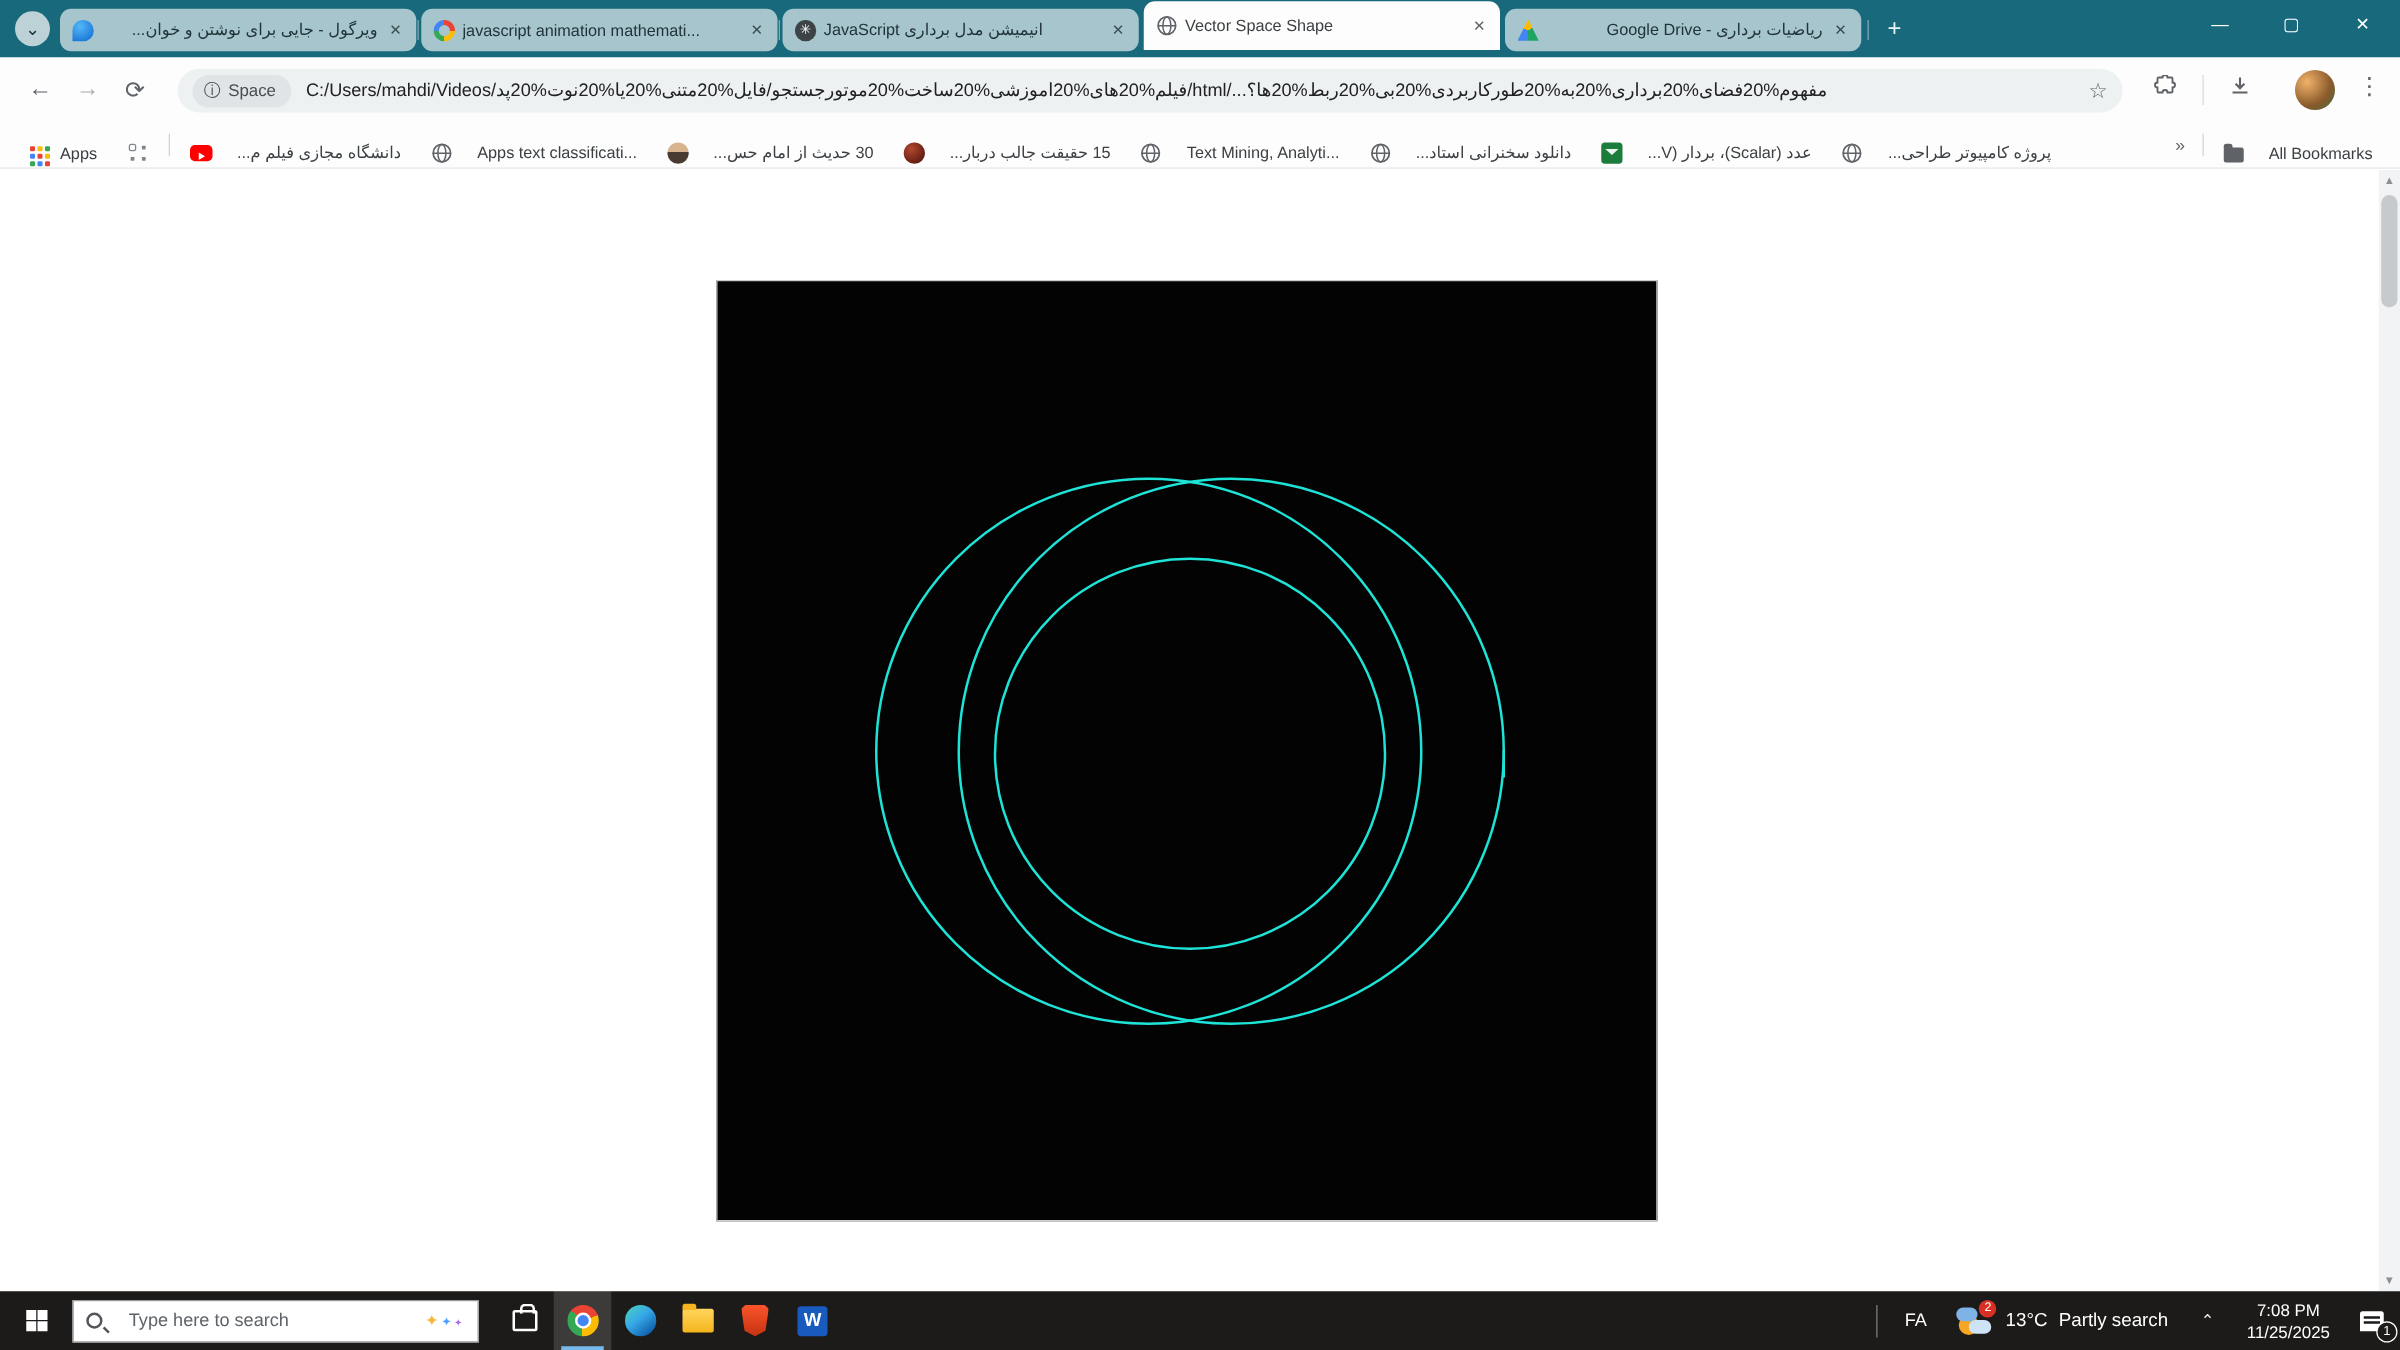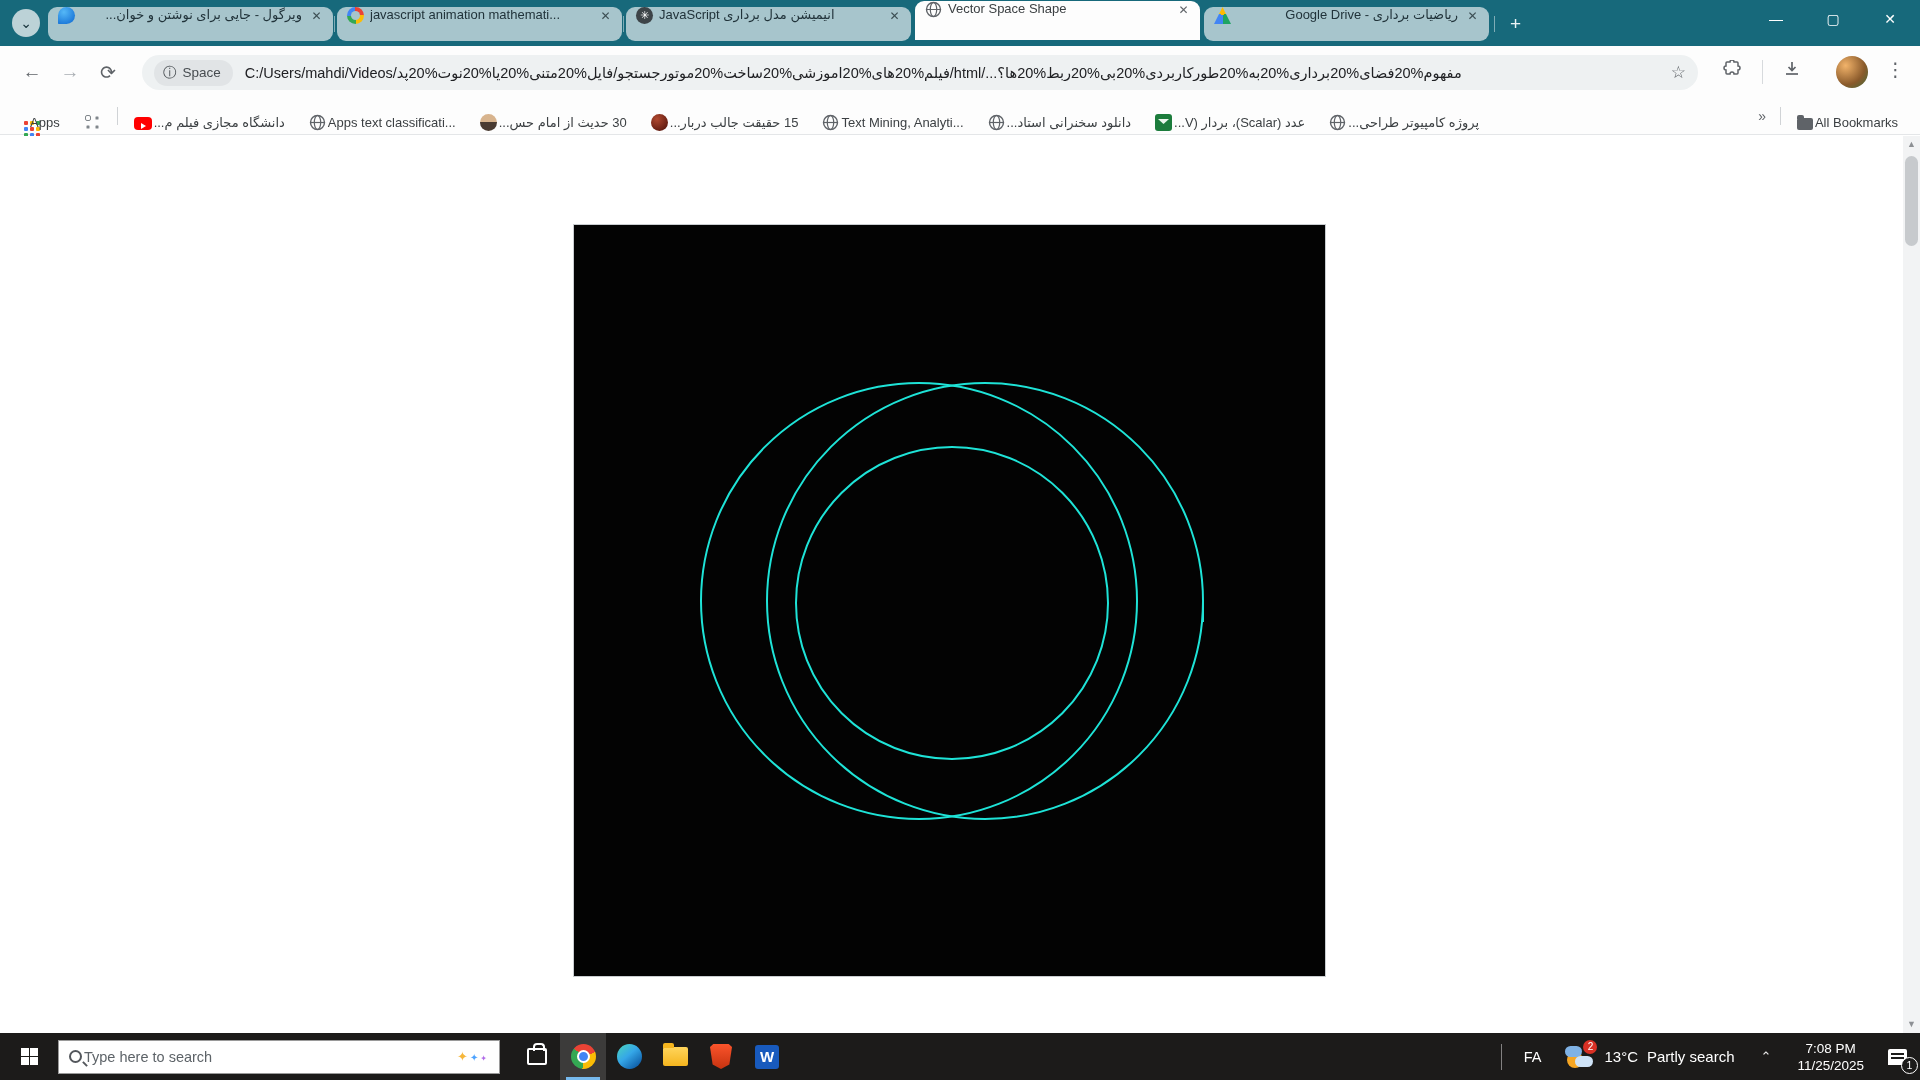--- a/index.html
+++ b/index.html
@@ -2,21 +2,21 @@
 <html><head>
 <meta charset="utf-8">
 <style>
   * { margin:0; padding:0; box-sizing:border-box; }
   html,body { width:1920px; height:1080px; overflow:hidden; font-family:"Liberation Sans","DejaVu Sans",sans-serif; background:#fff; }
   #stage { position:relative; width:1920px; height:1080px; }
 
   
   #frame { position:absolute; left:0; top:0; width:1920px; height:46px; background:#17697b; }
   .tabsearch { position:absolute; left:12px; top:9px; width:28px; height:28px; border-radius:50%; background:#bcd2d7; color:#16323a; font-size:14px; display:flex; align-items:center; justify-content:center; }
-  .tab { position:absolute; top:7px; height:34px; border-radius:9px; background:#a7c5cc; display:flex; padding:0 8px 0 10px; overflow:hidden; }
+  .tab { position:absolute; top:7px; height:34px; border-radius:9px; background:#a7c5cc; display:flex; align-items:center; padding:0 8px 0 10px; overflow:hidden; }
   .tab.active { top:1px; height:39px; border-radius:9px 9px 0 0; background:#fdfdfd; }
   .tab .title { flex:1; font-size:13px; color:#21333a; white-space:nowrap; overflow:hidden; text-overflow:ellipsis; margin:0 6px; }
   .tab.active .title { color:#3c4043; }
   .tab .close { width:17px; height:17px; border-radius:50%; font-size:12px; color:#3b4d52; display:flex; align-items:center; justify-content:center; flex:none; }
   .tab.active .close { color:#5f6368; }
   .tabsep { position:absolute; top:16px; width:1px; height:16px; background:rgba(255,255,255,.45); }
   .newtab { position:absolute; left:1502px; top:10px; width:27px; height:27px; border-radius:50%; color:#eaf3f5; font-size:19px; display:flex; align-items:center; justify-content:center; }
   .wctl { position:absolute; top:0; width:56px; height:38px; color:#fff; font-size:14px; display:flex; align-items:center; justify-content:center; }
 
   
@@ -44,21 +44,21 @@
   #omnibox { position:absolute; left:142px; top:9px; width:1556px; height:35px; border-radius:18px; background:#eef1f2; display:flex; align-items:center; padding:0 12px; }
   #filechip { display:flex; align-items:center; gap:6px; background:#e1e4e6; border-radius:14px; padding:4px 12px 4px 9px; font-size:13.5px; color:#474c50; flex:none; }
   #urltext { font-size:14.5px; color:#202124; margin-left:12px; white-space:nowrap; overflow:hidden; flex:1; direction:ltr; }
   .star { font-size:17px; color:#5f6368; flex:none; margin-left:10px; }
   .tb-ico { position:absolute; top:12px; font-size:17px; color:#5f6368; }
   .vline { position:absolute; top:14px; width:1px; height:24px; background:#d7dadd; }
   .avatar { position:absolute; left:1836px; top:10px; width:32px; height:32px; border-radius:50%; background:radial-gradient(circle at 30% 30%,#f2b36a,#8a5a2b 60%,#3e6b3a); }
 
   
   #bookmarks { position:absolute; left:0; top:98px; width:1920px; height:37px; background:#fdfdfd; border-bottom:1px solid #e4e6e8; display:flex; align-items:center; padding:0 14px; gap:8px; }
-  .bm { display:flex; align-items:center; gap:2px; padding:4px 8px; border-radius:7px; flex:none;margin-top:12px; }
+  .bm { display:flex; align-items:flex-start; gap:20px; padding:4px 8px; border-radius:7px; flex:none;margin-top:12px; }
   .bm span.lbl { font-size:13px; color:#3c4043; white-space:nowrap; }
   .bmsep { width:1px; height:18px; background:#d0d3d6; flex:none; }
   .apps-dot { width:4px; height:4px; margin:2px 0 0 2px; background:#ea4335; border-radius:1px;
     box-shadow:6px 0 #fbbc05,12px 0 #34a853,0 6px #4285f4,6px 6px #ea4335,12px 6px #fbbc05,0 12px #34a853,6px 12px #4285f4,12px 12px #ea4335; }
   .grp-dot { width:6px; height:6px; border:1.5px solid #80868b; border-radius:2px; box-shadow:9px 0 0 -1.5px #80868b,0 9px 0 -1.5px #80868b,9px 9px 0 -1.5px #80868b; margin:1px 10px 10px 1px; }
   .spacer { flex:1; }
   .chev2 { font-size:14px; color:#5f6368; padding:0 6px; }
 
   
   #page { position:absolute; left:0; top:136px; width:1920px; height:897px; background:#ffffff; }
@@ -67,21 +67,21 @@
   #scroll { position:absolute; right:0; top:0; width:17px; height:897px; background:#f2f3f4; }
   #scroll .arr { position:absolute; left:0; width:17px; height:17px; font-size:9px; color:#8d9094; text-align:center; line-height:17px; }
   #scroll .thumb { position:absolute; left:2px; top:20px; width:13px; height:90px; border-radius:7px; background:#c7cacd; }
 
   
   #taskbar { position:absolute; left:0; top:1033px; width:1920px; height:47px; background:#1c1b1a; display:flex; align-items:center; color:#fff; }
   #startbtn { width:58px; height:47px; display:flex; align-items:center; justify-content:center; }
   .winlogo { width:17px; height:17px; position:relative; }
   .winlogo i { position:absolute; width:8px; height:8px; background:#fff; }
   .winlogo i:nth-child(1){left:0;top:0} .winlogo i:nth-child(2){right:0;top:0} .winlogo i:nth-child(3){left:0;bottom:0} .winlogo i:nth-child(4){right:0;bottom:0}
-  #searchbox { width:442px; height:34px; background:#fff; border:1px solid #9a9a9a; display:flex; align-items:center; padding:0 10px; gap:2px; }
+  #searchbox { width:325px; height:34px; background:#fff; border:1px solid #9a9a9a; display:flex; align-items:center; padding:0 10px; gap:21px; }
   #searchbox .q { font-size:14.5px; color:#5d6368; flex:1; white-space:nowrap; }
   .mag { width:13px; height:13px; border:2px solid #53575c; border-radius:50%; position:relative; flex:none; }
   .mag::after { content:""; position:absolute; left:11px; top:11px; width:6px; height:2px; background:#53575c; transform:rotate(45deg); }
   .sparkles { flex:none; font-size:13px; letter-spacing:2px; }
   .tbicon { width:46px; height:47px; display:flex; align-items:center; justify-content:center; position:relative; }
   .tbicon.active { background:rgba(255,255,255,.14); }
   .tbicon.active::after { content:""; position:absolute; left:6px; bottom:0; width:34px; height:3px; background:#76b9ed; }
   .ic-store { width:20px; height:17px; border:2px solid #fff; border-radius:2px; position:relative; }
   .ic-store::before { content:""; position:absolute; left:4px; top:-7px; width:8px; height:6px; border:2px solid #fff; border-bottom:none; border-radius:4px 4px 0 0; }
   .ic-chrome { width:25px; height:25px; border-radius:50%; background:conic-gradient(from -50deg,#ea4335 0 120deg,#fbbc05 120deg 235deg,#34a853 235deg 360deg); position:relative; }

